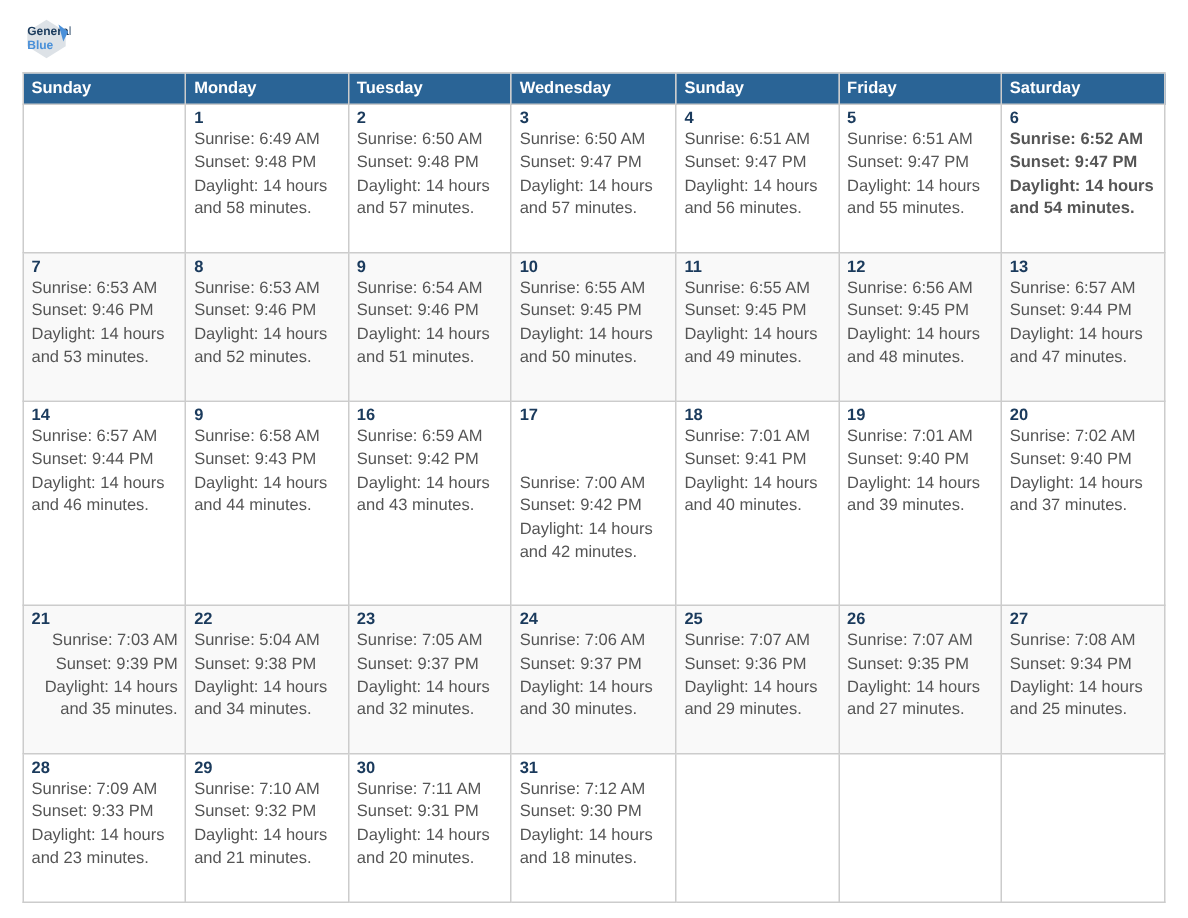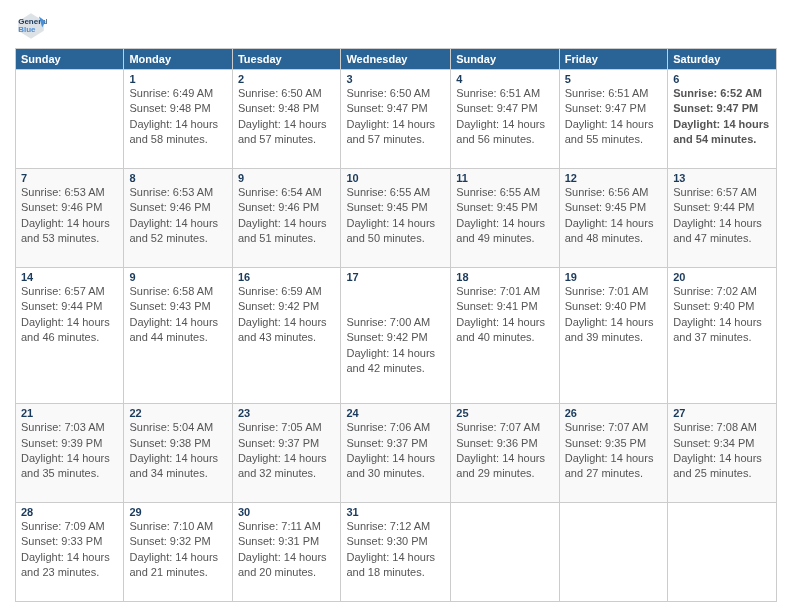--- a/index.html
+++ b/index.html
@@ -269,21 +269,21 @@
             <span class="day-num">20</span>
             <div class="day-info" style="white-space: pre-line;">Sunrise: 7:02 AM
 Sunset: 9:40 PM
 Daylight: 14 hours
 and 37 minutes.</div>
           </td>
         </tr>
         <tr>
           <td>
             <span class="day-num">21</span>
-            <div class="day-info" style="white-space: pre-line;">Sunrise: 7:03 AM
+            <div class="day-info" style="white-space: pre-line; text-align: right;">Sunrise: 7:03 AM
 Sunset: 9:39 PM
 Daylight: 14 hours
 and 35 minutes.</div>
           </td>
           <td>
             <span class="day-num">22</span>
             <div class="day-info" style="white-space: pre-line;">Sunrise: 5:04 AM
 Sunset: 9:38 PM
 Daylight: 14 hours
 and 34 minutes.</div>

